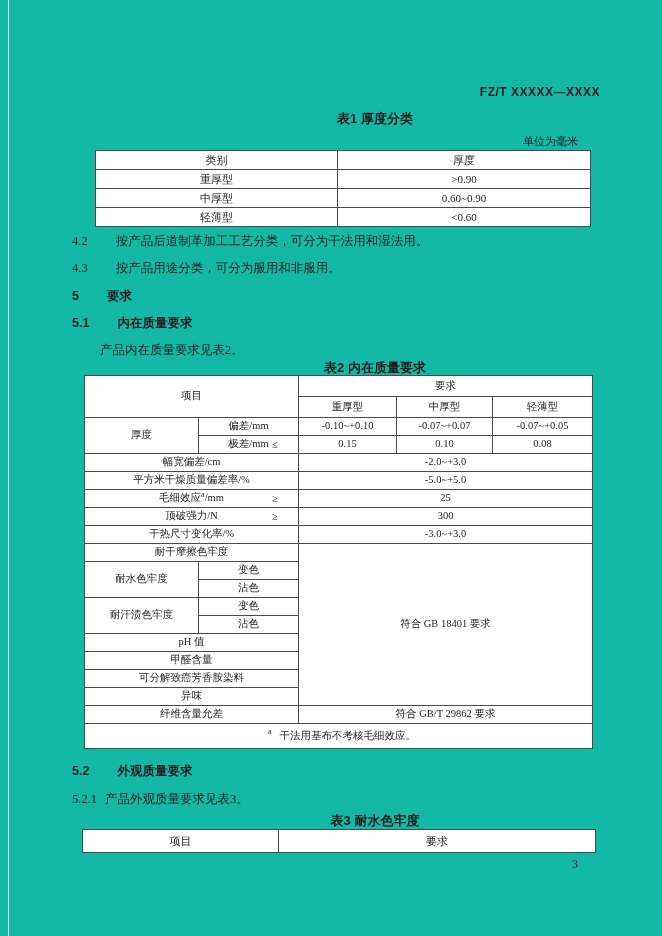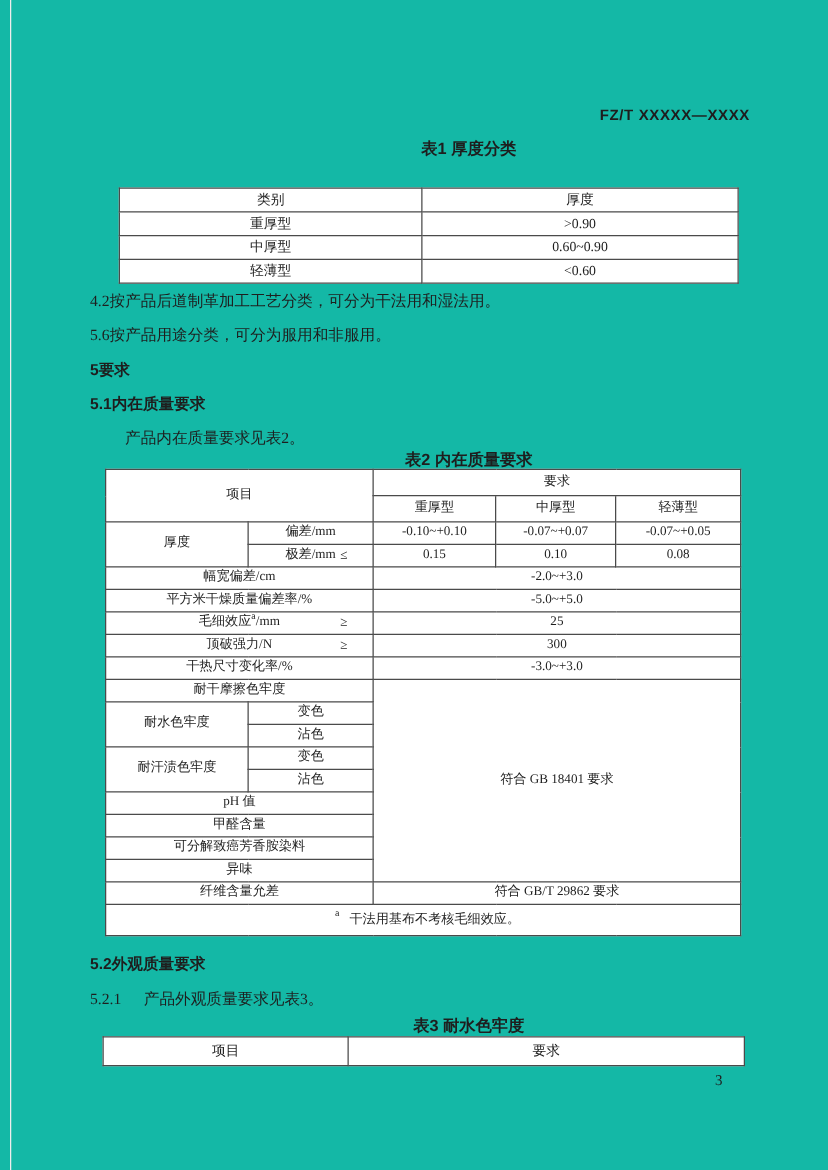--- a/index.html
+++ b/index.html
@@ -20,37 +20,38 @@
   .t1 td{height:18px;}
   .t2{top:375px;left:84px;width:508px;font-size:10.5px;}
   .t2 td.hcell{height:20px;}
   .t3{top:829px;left:82px;width:513px;}
   .t3 td{height:22px;}
   .op{position:absolute;right:20px;top:50%;transform:translateY(-50%);}
   sup{font-size:8px;line-height:0;}
   .fn{text-align:left;padding-left:10px !important;height:24px !important;font-size:10.5px;}
   .fn sup{margin-right:8px;}
   .para{position:absolute;left:72px;font-size:12.5px;white-space:nowrap;}
-  .para .pnum{display:inline-block;margin-right:0;}
+  .para .pnum{display:inline-block;margin-right:28px;}
   .para.bold{font-family:"Liberation Sans",sans-serif;font-weight:bold;font-size:12.5px;}
   .p42{top:233px;} .p43{top:260px;} .s5{top:288px;} .s51{top:315px;}
   .body-ind{position:absolute;left:100px;font-size:12.5px;}
   .p51b{top:342px;} .s52{top:763px;} .p521{top:791px;}
-  .p521 .pnum{margin-right:18px;}
+  .p521 .pnum{margin-right:8px;}
   .pageno{position:absolute;top:857px;left:560px;width:30px;text-align:center;font-size:12px;}
 </style>
 </head>
 <body>
 
 <div class="page">
   <div class="scan-edge"></div>
 
   <div class="hdr">FZ/T XXXXX—XXXX</div>
 
   <div class="tbl-title t1-title">表1  厚度分类</div>
+  <div class="unit-note">单位为毫米</div>
 
   <table class="tbl t1">
     <colgroup>
         <col style="width:242px">
         <col style="width:253px">
       </colgroup>
     <tbody>
         <tr>
       <td>类别</td>
       <td>厚度</td>
@@ -67,21 +68,21 @@
       <td>轻薄型</td>
       <td>&lt;0.60</td>
     </tr>
   </tbody>
     </table>
 
   <div class="para p42">
     <span class="pnum">4.2</span><span>按产品后道制革加工工艺分类，可分为干法用和湿法用。</span>
   </div>
   <div class="para p43">
-    <span class="pnum">5.6</span><span>按产品用途分类，可分为服用和非服用。</span>
+    <span class="pnum">4.3</span><span>按产品用途分类，可分为服用和非服用。</span>
   </div>
   <div class="para bold s5">
     <span class="pnum">5</span><span>要求</span>
   </div>
   <div class="para bold s51">
     <span class="pnum">5.1</span><span>内在质量要求</span>
   </div>
   <div class="body-ind p51b">产品内在质量要求见表2。</div>
 
   <div class="tbl-title t2-title">表2  内在质量要求</div>

